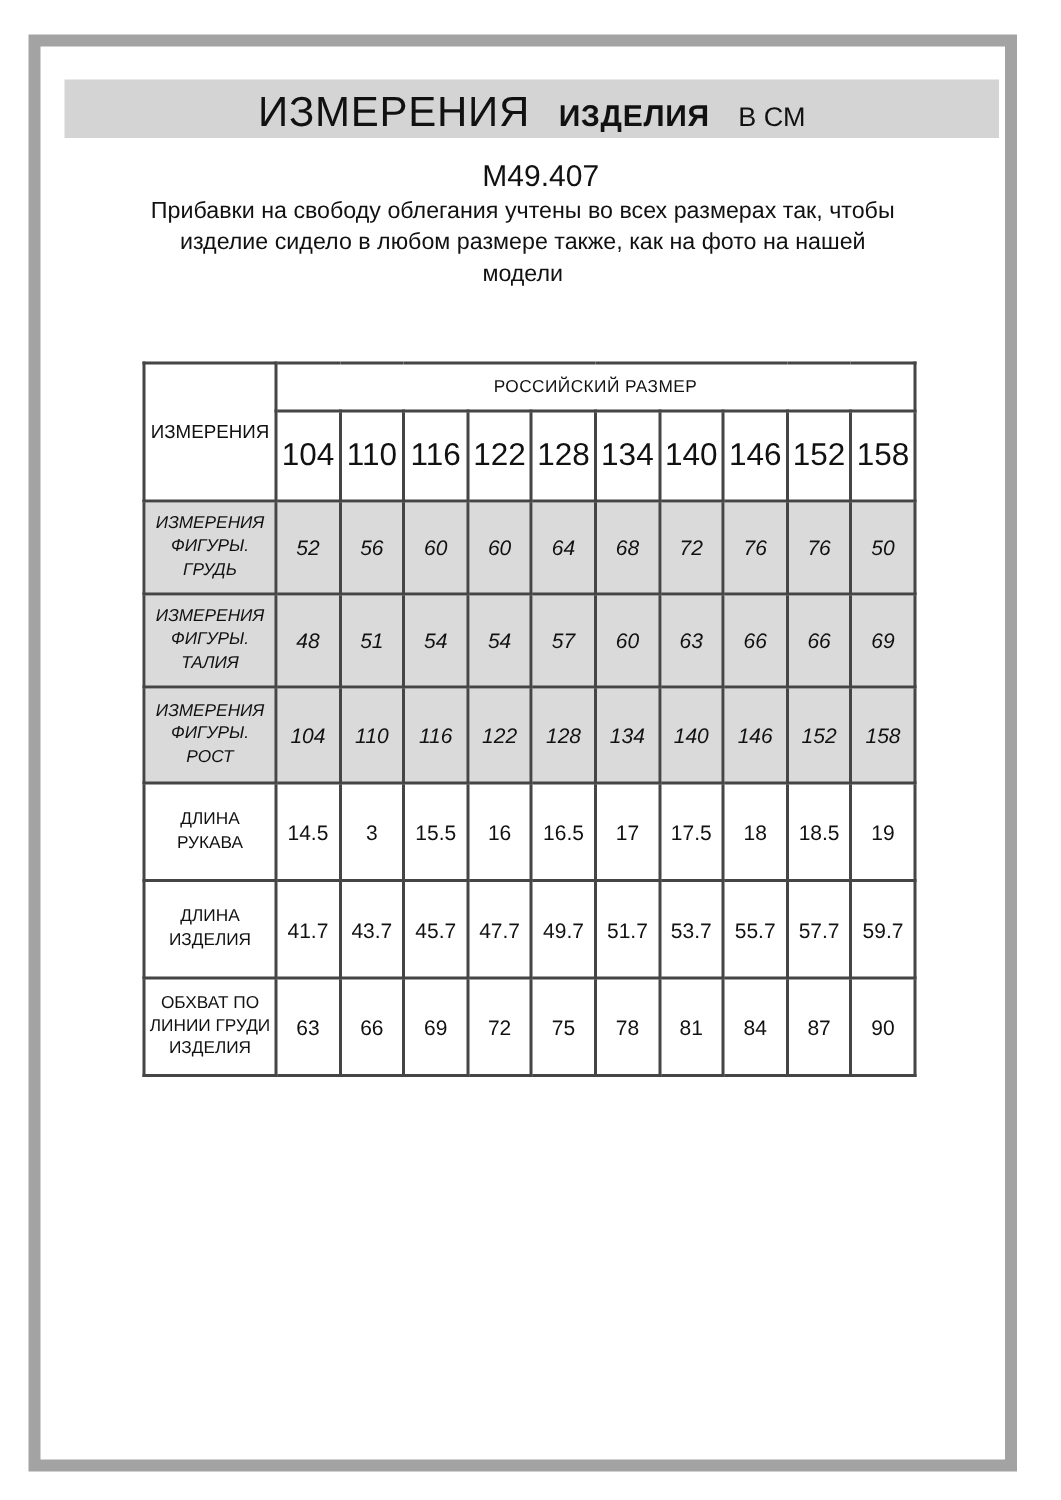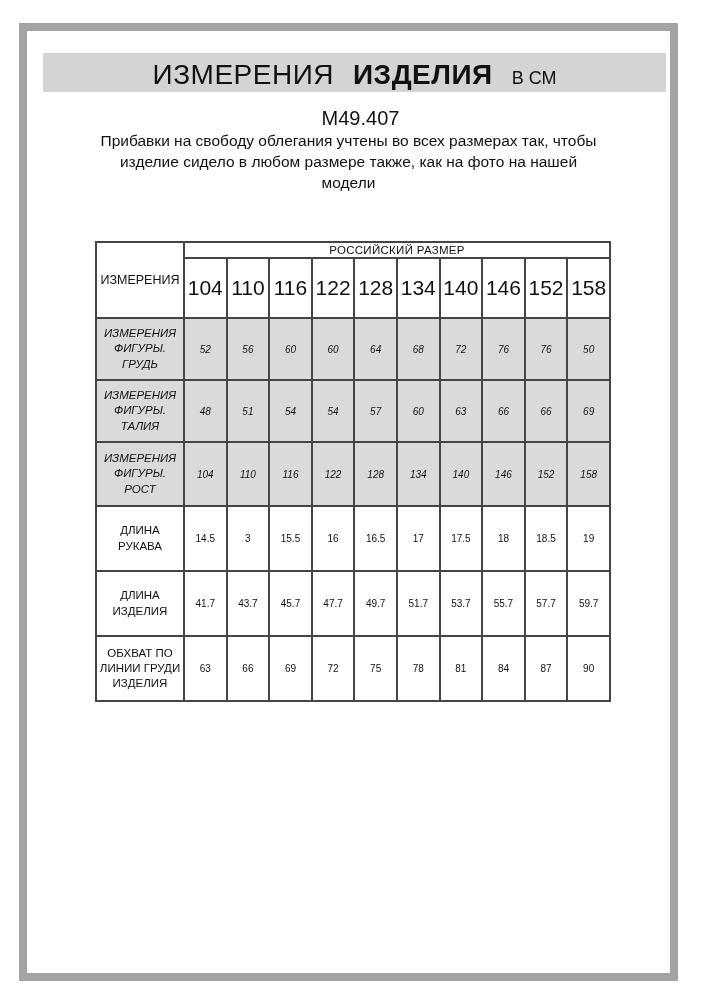--- a/index.html
+++ b/index.html
@@ -30,21 +30,21 @@
     left:16px;top:22px;
     width:623px;height:39px;
     background:var(--title-bar-bg);
     display:flex;
     align-items:baseline;
     justify-content:center;
     gap:19px;
     padding-top:6px;
   }
   .title-word-1{font-size:28px;font-weight:normal;letter-spacing:0.5px;}
-  .title-word-2{font-size:28px;font-weight:bold;letter-spacing:0.5px;}
+  .title-word-2{font-size:20px;font-weight:bold;letter-spacing:0.5px;}
   .title-units{font-size:18px;font-weight:normal;}
   .model{
     position:absolute;
     top:76px;left:0;right:0;
     text-align:center;
     font-size:20px;
     font-weight:normal;
     padding-left:24px;
   }
   .note{
@@ -64,31 +64,31 @@
   .size-table col.label-col{width:88px;}
   .size-table th,.size-table td{
     border:2px solid var(--border);
     text-align:center;
     vertical-align:middle;
     padding:0;
     overflow:hidden;
   }
   .size-table th{font-weight:normal;background:#ffffff;}
   .corner-cell{font-size:12.5px;}
-  .group-cell{font-size:11.5px;height:16px;letter-spacing:0.3px;}
+  .group-cell{font-size:11.5px;height:32px;letter-spacing:0.3px;}
   .size-cell{font-size:21px;font-weight:bold;height:60px;}
   .size-table tbody tr{height:62px;}
   .size-table tbody tr:nth-child(n+3){height:64px;}
   .size-table tbody tr:nth-child(n+4){height:65px;padding-left:33px;}
   .label-cell{
     font-size:11.5px;
     line-height:1.32;
     padding:2px 5px;
   }
-  .value-cell{font-size:10px;}
+  .value-cell{font-size:14px;}
   .size-table tbody tr.shaded td{
     background:var(--shaded-bg);
     font-style:italic;
   }
 </style>
 </head>
 <body>
 
 <div class="frame">
 

